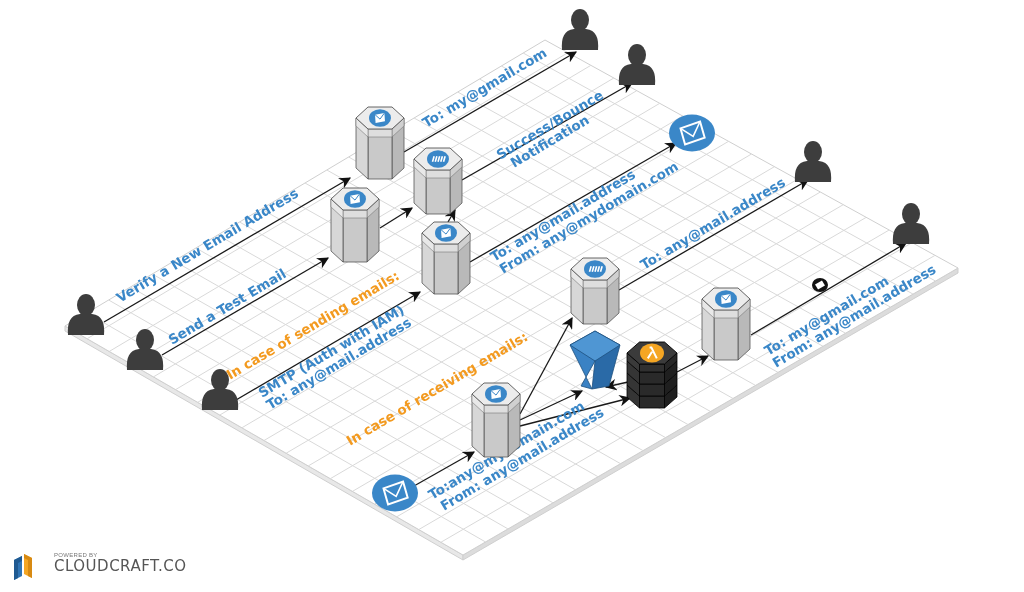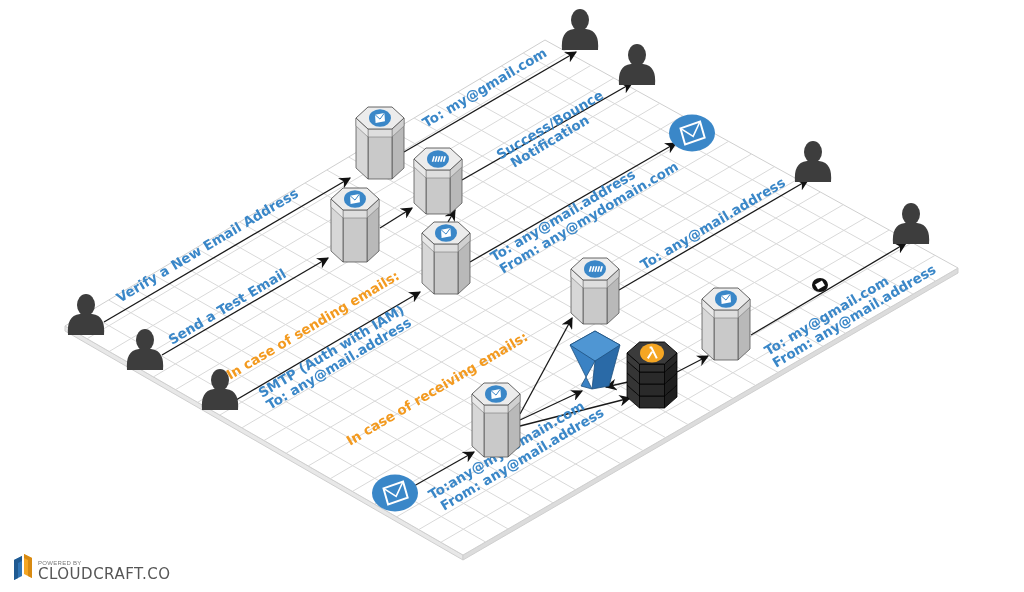--- a/index.html
+++ b/index.html
@@ -1,21 +1,21 @@
 <!DOCTYPE html>
 <html><head>
 <meta charset="utf-8">
 <style>
   html, body { margin:0; padding:0; background:#ffffff; }
   body { width:1024px; height:592px; overflow:hidden; position:relative; font-family:"DejaVu Sans", sans-serif; }
   #diagram { position:absolute; left:0; top:0; }
   .lbl { font-family:"DejaVu Sans", sans-serif; font-size:13.5px; font-weight:bold; }
   .blue { fill:#3a87c8; }
   .orange { fill:#f39a1f; }
-  .logo { position:absolute; left:12px; top:552px; display:flex; align-items:flex-end; gap:4px; }
+  .logo { position:absolute; left:12px; top:552px; display:flex; align-items:flex-start; gap:20px; }
   .logo-small { font-family:"Liberation Sans", sans-serif; font-size:6px; color:#777; letter-spacing:0.3px; line-height:6px; }
   .logo-big { font-family:"DejaVu Sans", sans-serif; font-size:15px; color:#555; letter-spacing:0.5px; line-height:16px; }
 </style>
 </head>
 <body>
 
 <svg id="diagram" width="1024" height="592" viewBox="0 0 1024 592">
   <defs>
     <marker id="arrow" viewBox="0 0 10 10" refX="9" refY="5" markerWidth="9" markerHeight="9" orient="auto-start-reverse">
       <path d="M0,0 L10,5 L0,10 L3,5 z" fill="#111"></path>

